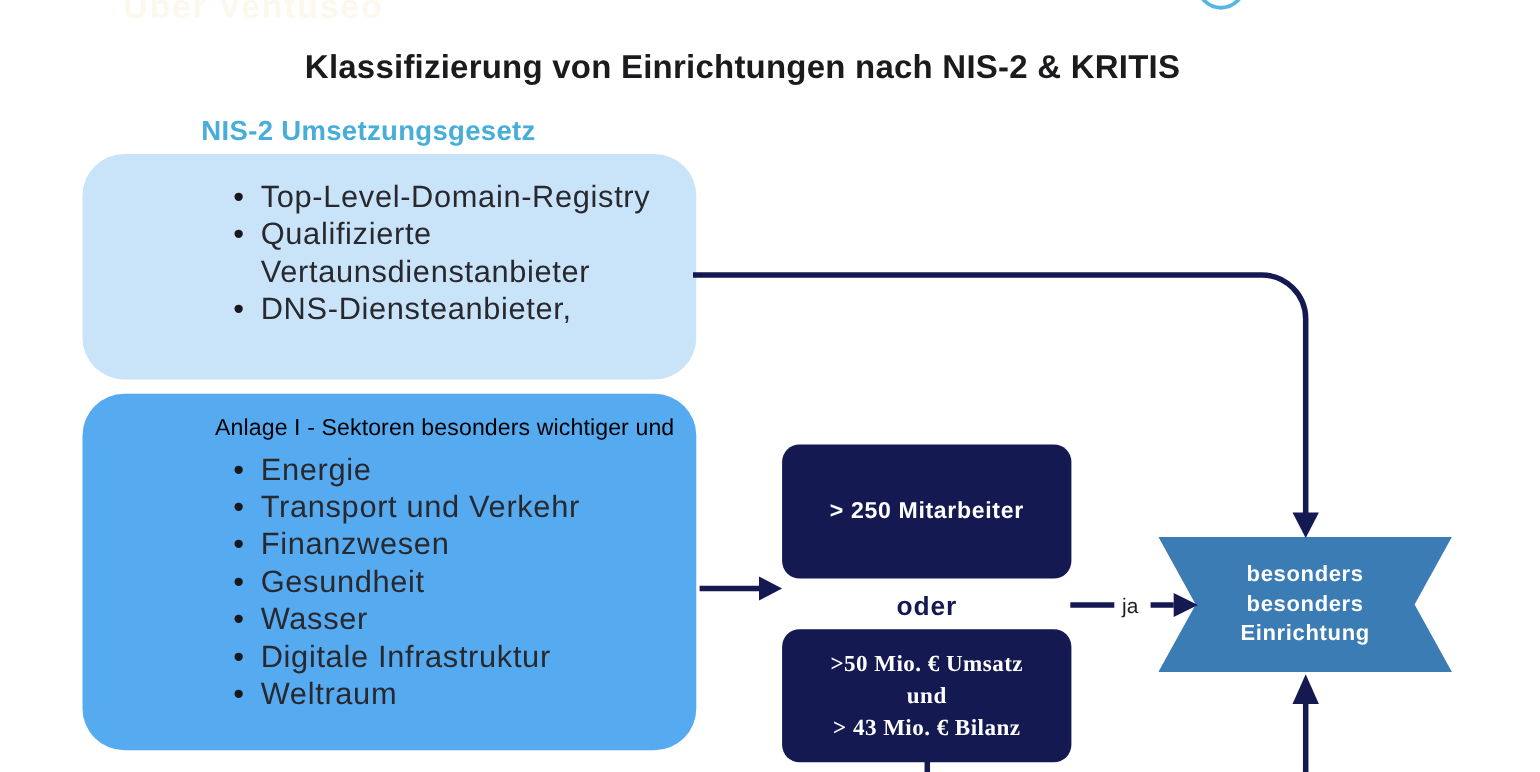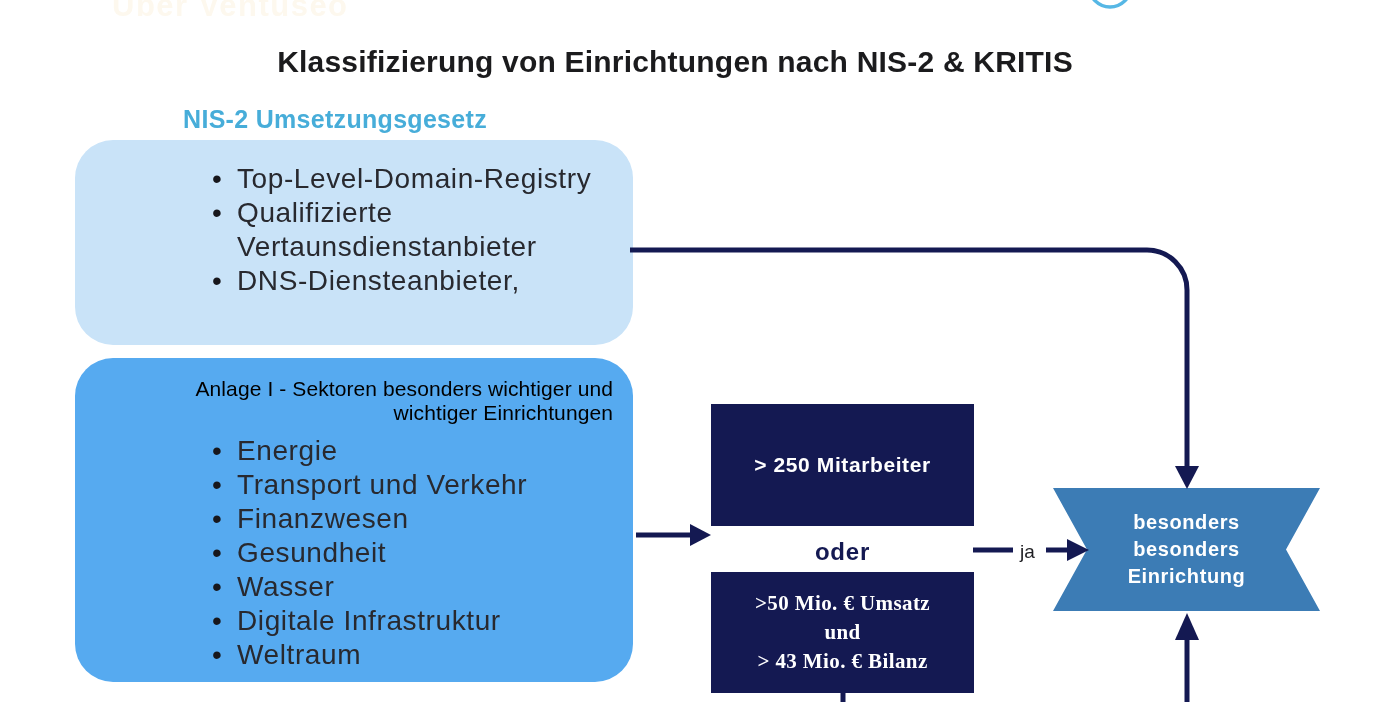--- a/index.html
+++ b/index.html
@@ -104,20 +104,21 @@
   }
 
   .navy-box {
     background: #141952;
     color: #ffffff;
     font-weight: bold;
     display: flex;
     align-items: center;
     justify-content: center;
     text-align: center;
+    border-radius: 16px;
   }
   .criteria-box-1 {
     left: 711px;
     top: 404px;
     width: 263px;
     height: 122px;
     font-size: 21px;
     letter-spacing: 0.6px;
   }
   .criteria-box-2 {
@@ -189,21 +190,20 @@
     <ul class="bullets">
       <li>Top-Level-Domain-Registry</li>
       <li>Qualifizierte Vertaunsdienstanbieter</li>
       <li>DNS-Diensteanbieter,</li>
     </ul>
   </div>
 
   <div class="abs rounded-box anlage-box">
     <div class="anlage-heading">
       <div>Anlage I - Sektoren besonders wichtiger und</div>
-      <div>wichtiger Einrichtungen</div>
     </div>
     <ul class="bullets">
       <li>Energie</li>
       <li>Transport und Verkehr</li>
       <li>Finanzwesen</li>
       <li>Gesundheit</li>
       <li>Wasser</li>
       <li>Digitale Infrastruktur</li>
       <li>Weltraum</li>
     </ul>

